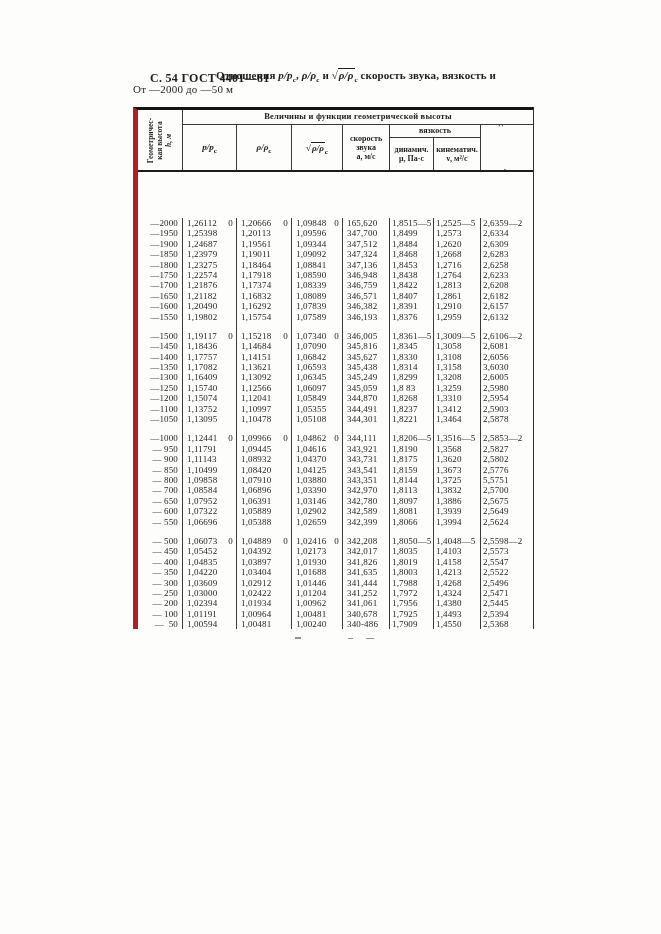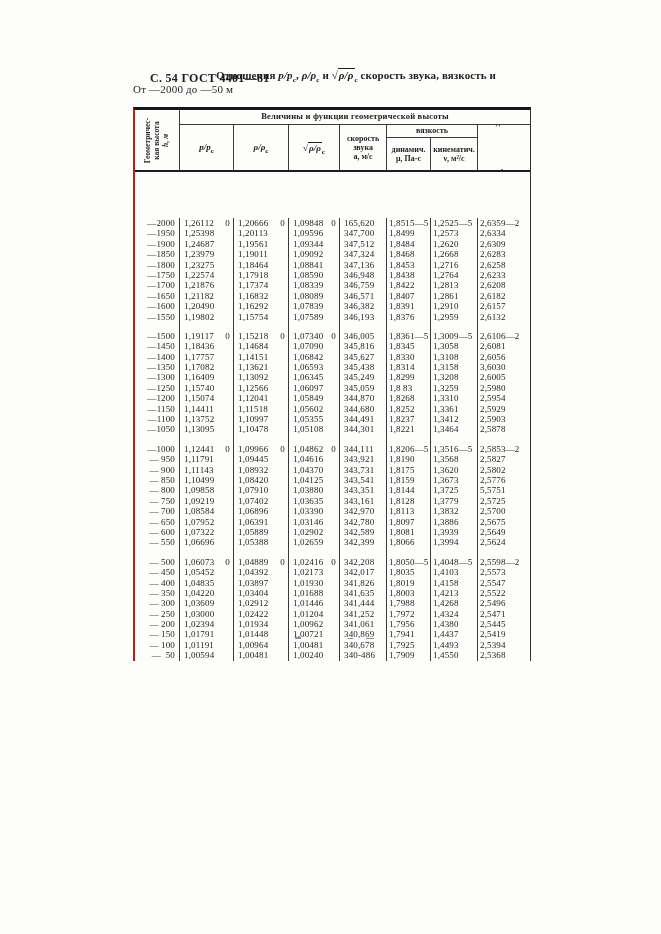--- a/index.html
+++ b/index.html
@@ -24,21 +24,21 @@
     font-size:11px;font-weight:400;white-space:pre;letter-spacing:.2px;
   }
   .it{font-style:italic;}
   sub{font-size:7px;line-height:0;}
   .rad{border-top:1px solid #1d1d1d;display:inline-block;line-height:1.05;padding:1px 1px 0 1px;}
 
   
   .tbl{
     position:absolute;left:133px;top:107px;width:395px;
     border-top:3px solid #161616;
-    border-left:2px solid #b91c1c;
+    border-left:5px solid #b91c1c;
     border-right:1px solid #303030;
   }
   .thead{
     display:grid;
     grid-template-columns:44px 54px 55px 51px 47px 44px 47px 53px;
     grid-template-rows:15px 13px 32px;
     border-bottom:2px solid #1c1c1c;
     font-size:8px;line-height:1.15;font-weight:700;
   }
   .hc{
@@ -316,30 +316,20 @@
           <div class="tcell c0">—1200</div>
           <div class="tcell c1">1,15074</div>
           <div class="tcell c2">1,12041</div>
           <div class="tcell c3">1,05849</div>
           <div class="tcell c4">344,870</div>
           <div class="tcell c5">1,8268</div>
           <div class="tcell c6">1,3310</div>
           <div class="tcell c7">2,5954</div>
         </div>
         <div class="trow">
-          <div class="tcell c0">—1150</div>
-          <div class="tcell c1">1,14411</div>
-          <div class="tcell c2">1,11518</div>
-          <div class="tcell c3">1,05602</div>
-          <div class="tcell c4">344,680</div>
-          <div class="tcell c5">1,8252</div>
-          <div class="tcell c6">1,3361</div>
-          <div class="tcell c7">2,5929</div>
-        </div>
-        <div class="trow">
           <div class="tcell c0">—1100</div>
           <div class="tcell c1">1,13752</div>
           <div class="tcell c2">1,10997</div>
           <div class="tcell c3">1,05355</div>
           <div class="tcell c4">344,491</div>
           <div class="tcell c5">1,8237</div>
           <div class="tcell c6">1,3412</div>
           <div class="tcell c7">2,5903</div>
         </div>
         <div class="trow">
@@ -406,30 +396,20 @@
           <div class="tcell c0">— 800</div>
           <div class="tcell c1">1,09858</div>
           <div class="tcell c2">1,07910</div>
           <div class="tcell c3">1,03880</div>
           <div class="tcell c4">343,351</div>
           <div class="tcell c5">1,8144</div>
           <div class="tcell c6">1,3725</div>
           <div class="tcell c7">5,5751</div>
         </div>
         <div class="trow">
-          <div class="tcell c0">— 750</div>
-          <div class="tcell c1">1,09219</div>
-          <div class="tcell c2">1,07402</div>
-          <div class="tcell c3">1,03635</div>
-          <div class="tcell c4">343,161</div>
-          <div class="tcell c5">1,8128</div>
-          <div class="tcell c6">1,3779</div>
-          <div class="tcell c7">2,5725</div>
-        </div>
-        <div class="trow">
           <div class="tcell c0">— 700</div>
           <div class="tcell c1">1,08584</div>
           <div class="tcell c2">1,06896</div>
           <div class="tcell c3">1,03390</div>
           <div class="tcell c4">342,970</div>
           <div class="tcell c5">1,8113</div>
           <div class="tcell c6">1,3832</div>
           <div class="tcell c7">2,5700</div>
         </div>
         <div class="trow">
@@ -536,30 +516,20 @@
           <div class="tcell c0">— 200</div>
           <div class="tcell c1">1,02394</div>
           <div class="tcell c2">1,01934</div>
           <div class="tcell c3">1,00962</div>
           <div class="tcell c4">341,061</div>
           <div class="tcell c5">1,7956</div>
           <div class="tcell c6">1,4380</div>
           <div class="tcell c7">2,5445</div>
         </div>
         <div class="trow">
-          <div class="tcell c0">— 150</div>
-          <div class="tcell c1">1,01791</div>
-          <div class="tcell c2">1,01448</div>
-          <div class="tcell c3">1,00721</div>
-          <div class="tcell c4">340,869</div>
-          <div class="tcell c5">1,7941</div>
-          <div class="tcell c6">1,4437</div>
-          <div class="tcell c7">2,5419</div>
-        </div>
-        <div class="trow">
           <div class="tcell c0">— 100</div>
           <div class="tcell c1">1,01191</div>
           <div class="tcell c2">1,00964</div>
           <div class="tcell c3">1,00481</div>
           <div class="tcell c4">340,678</div>
           <div class="tcell c5">1,7925</div>
           <div class="tcell c6">1,4493</div>
           <div class="tcell c7">2,5394</div>
         </div>
         <div class="trow">

